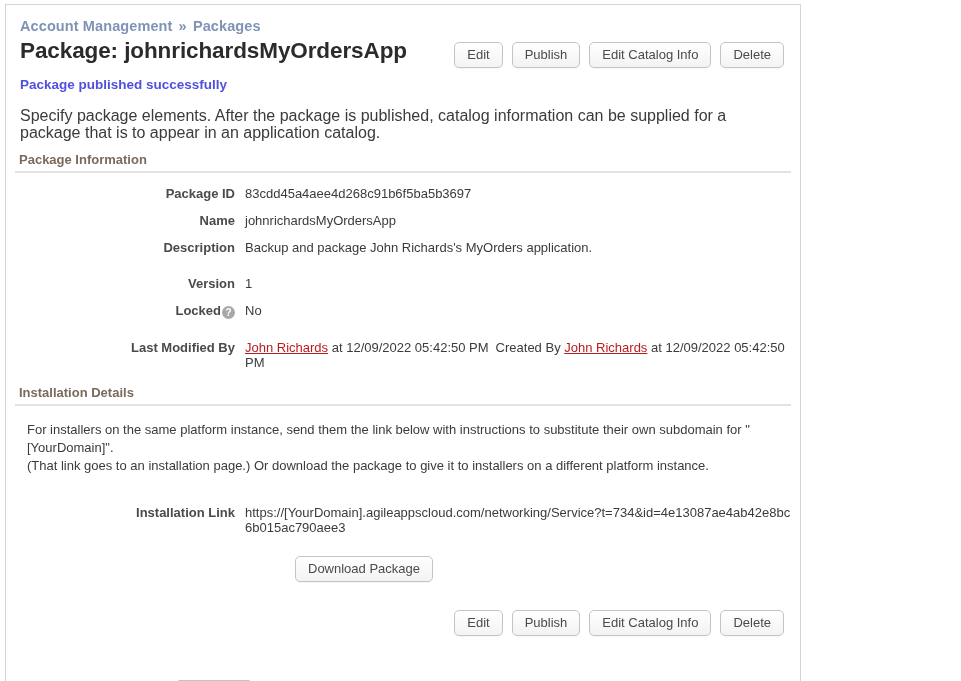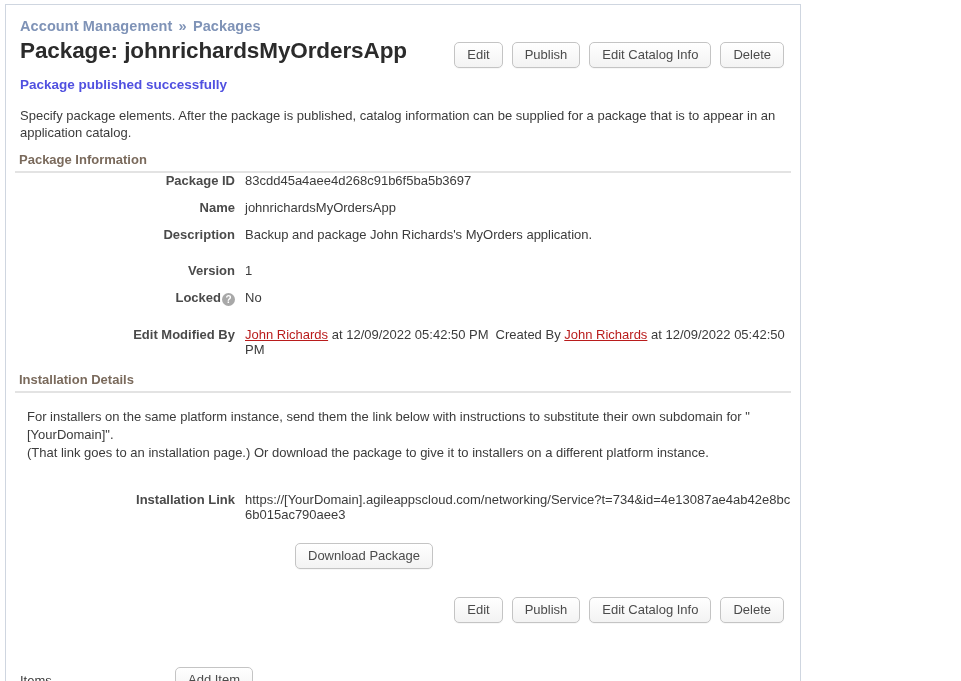--- a/index.html
+++ b/index.html
@@ -83,37 +83,37 @@
     margin: 9px 0 0 5px;
     color: #5050e0;
     font-weight: 600;
     font-size: 13.5px;
   }
 
   
   .intro-text {
     margin: 15px 0 0 5px;
     color: #3b3b3b;
-    font-size: 13px;
+    font-size: 16px;
     line-height: 17px;
   }
 
   
   .section-header {
     margin: 8px 0 0 0;
     padding: 3px 0 4px 4px;
     font-weight: 700;
     font-size: 13px;
     color: #7a6a5c;
     border-bottom: 2px solid #e3e3e3;
   }
   .section-header.tight { margin-top: 9px; }
 
   
-  .fields { }
+  .fields { margin-top: 13px; }
   .field-row {
     display: flex;
     align-items: baseline;
     margin-bottom: 12px;
   }
   .field-label {
     width: 230px;
     min-width: 230px;
     text-align: right;
     font-weight: 700;
@@ -264,21 +264,21 @@
         <div class="field-label">Version</div>
         <div class="field-value">1</div>
       </div>
 
       <div class="field-row">
         <div class="field-label"><span>Locked</span><span class="help-icon">?</span></div>
         <div class="field-value">No</div>
       </div>
 
       <div class="field-row gap-before">
-        <div class="field-label">Edit Modified By</div>
+        <div class="field-label">Last Modified By</div>
         <div class="field-value"><span class="inline-link">John Richards</span>
           <span>at 12/09/2022 05:42:50 PM</span><span class="meta-sep"></span><span>Created By</span>
           <span class="inline-link">John Richards</span>
           <span>at 12/09/2022 05:42:50 PM</span></div>
       </div>
 
     </div>
 
     <div class="section-header tight">Installation Details</div>
 

